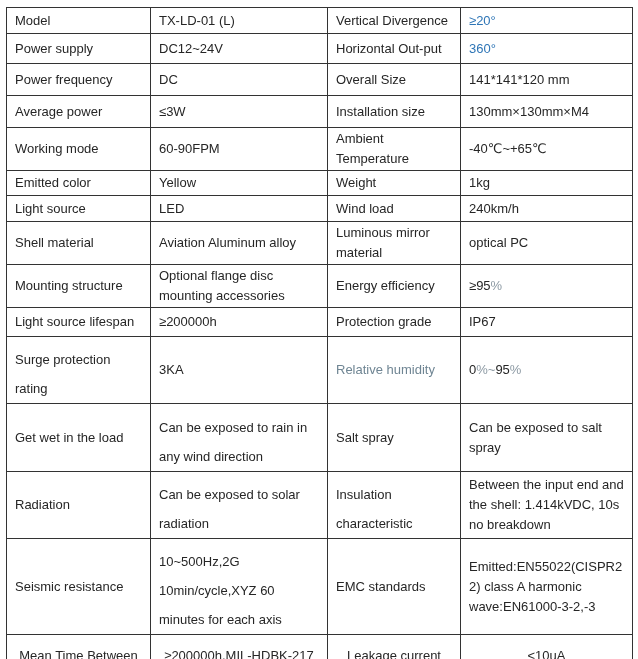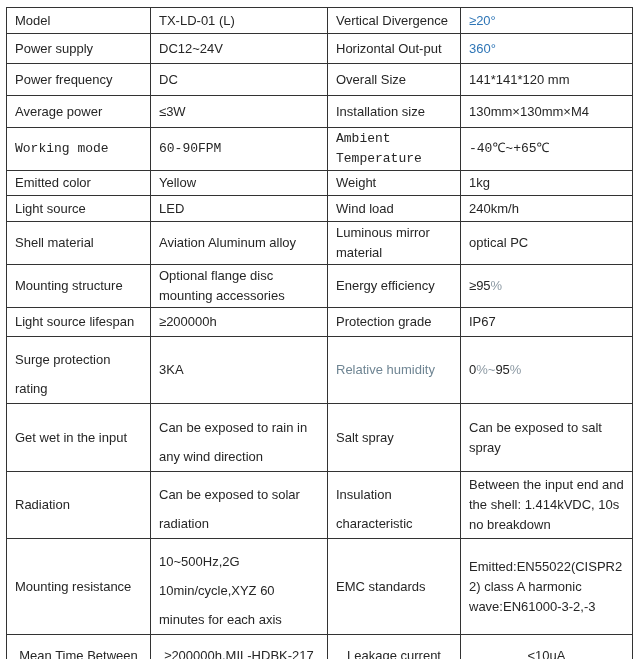--- a/index.html
+++ b/index.html
@@ -67,21 +67,21 @@
         <td>DC</td>
         <td>Overall Size</td>
         <td>141*141*120 mm</td>
       </tr>
       <tr style="height: 32px;">
         <td>Average power</td>
         <td>≤3W</td>
         <td>Installation size</td>
         <td>130mm×130mm×M4</td>
       </tr>
-      <tr style="height: 41px; font-family: Liberation Mono, monospace;">
+      <tr style="height: 41px;">
         <td>Working mode</td>
         <td>60-90FPM</td>
         <td>Ambient
 Temperature</td>
         <td>-40℃~+65℃</td>
       </tr>
       <tr style="height: 25px; margin-top: 16px;">
         <td>Emitted color</td>
         <td>Yellow</td>
         <td>Weight</td>
@@ -114,39 +114,39 @@
         <td>IP67</td>
       </tr>
       <tr style="height: 60px;">
         <td class="loose">Surge protection
 rating</td>
         <td>3KA</td>
         <td class="muted-label">Relative humidity</td>
         <td>0<span class="glyph-muted">%</span><span class="glyph-muted">~</span>95<span class="glyph-muted">%</span></td>
       </tr>
       <tr style="height: 68px;">
-        <td>Get wet in the input</td>
+        <td>Get wet in the load</td>
         <td class="loose">Can be exposed to rain in
 any wind direction</td>
         <td>Salt spray</td>
         <td>Can be exposed to salt
 spray</td>
       </tr>
       <tr style="height: 65px;">
         <td>Radiation</td>
         <td class="loose">Can be exposed to solar
 radiation</td>
         <td class="loose">Insulation
 characteristic</td>
         <td>Between the input end and
 the shell: 1.414kVDC, 10s
 no breakdown</td>
       </tr>
       <tr style="height: 93px;">
-        <td>Mounting resistance</td>
+        <td>Seismic resistance</td>
         <td class="loose">10~500Hz,2G
 10min/cycle,XYZ 60
 minutes for each axis</td>
         <td>EMC standards</td>
         <td>Emitted:EN55022(CISPR2
 2) class A harmonic
 wave:EN61000-3-2,-3</td>
       </tr>
       <tr style="height: 42px; text-align: center;">
         <td>Mean Time Between</td>

